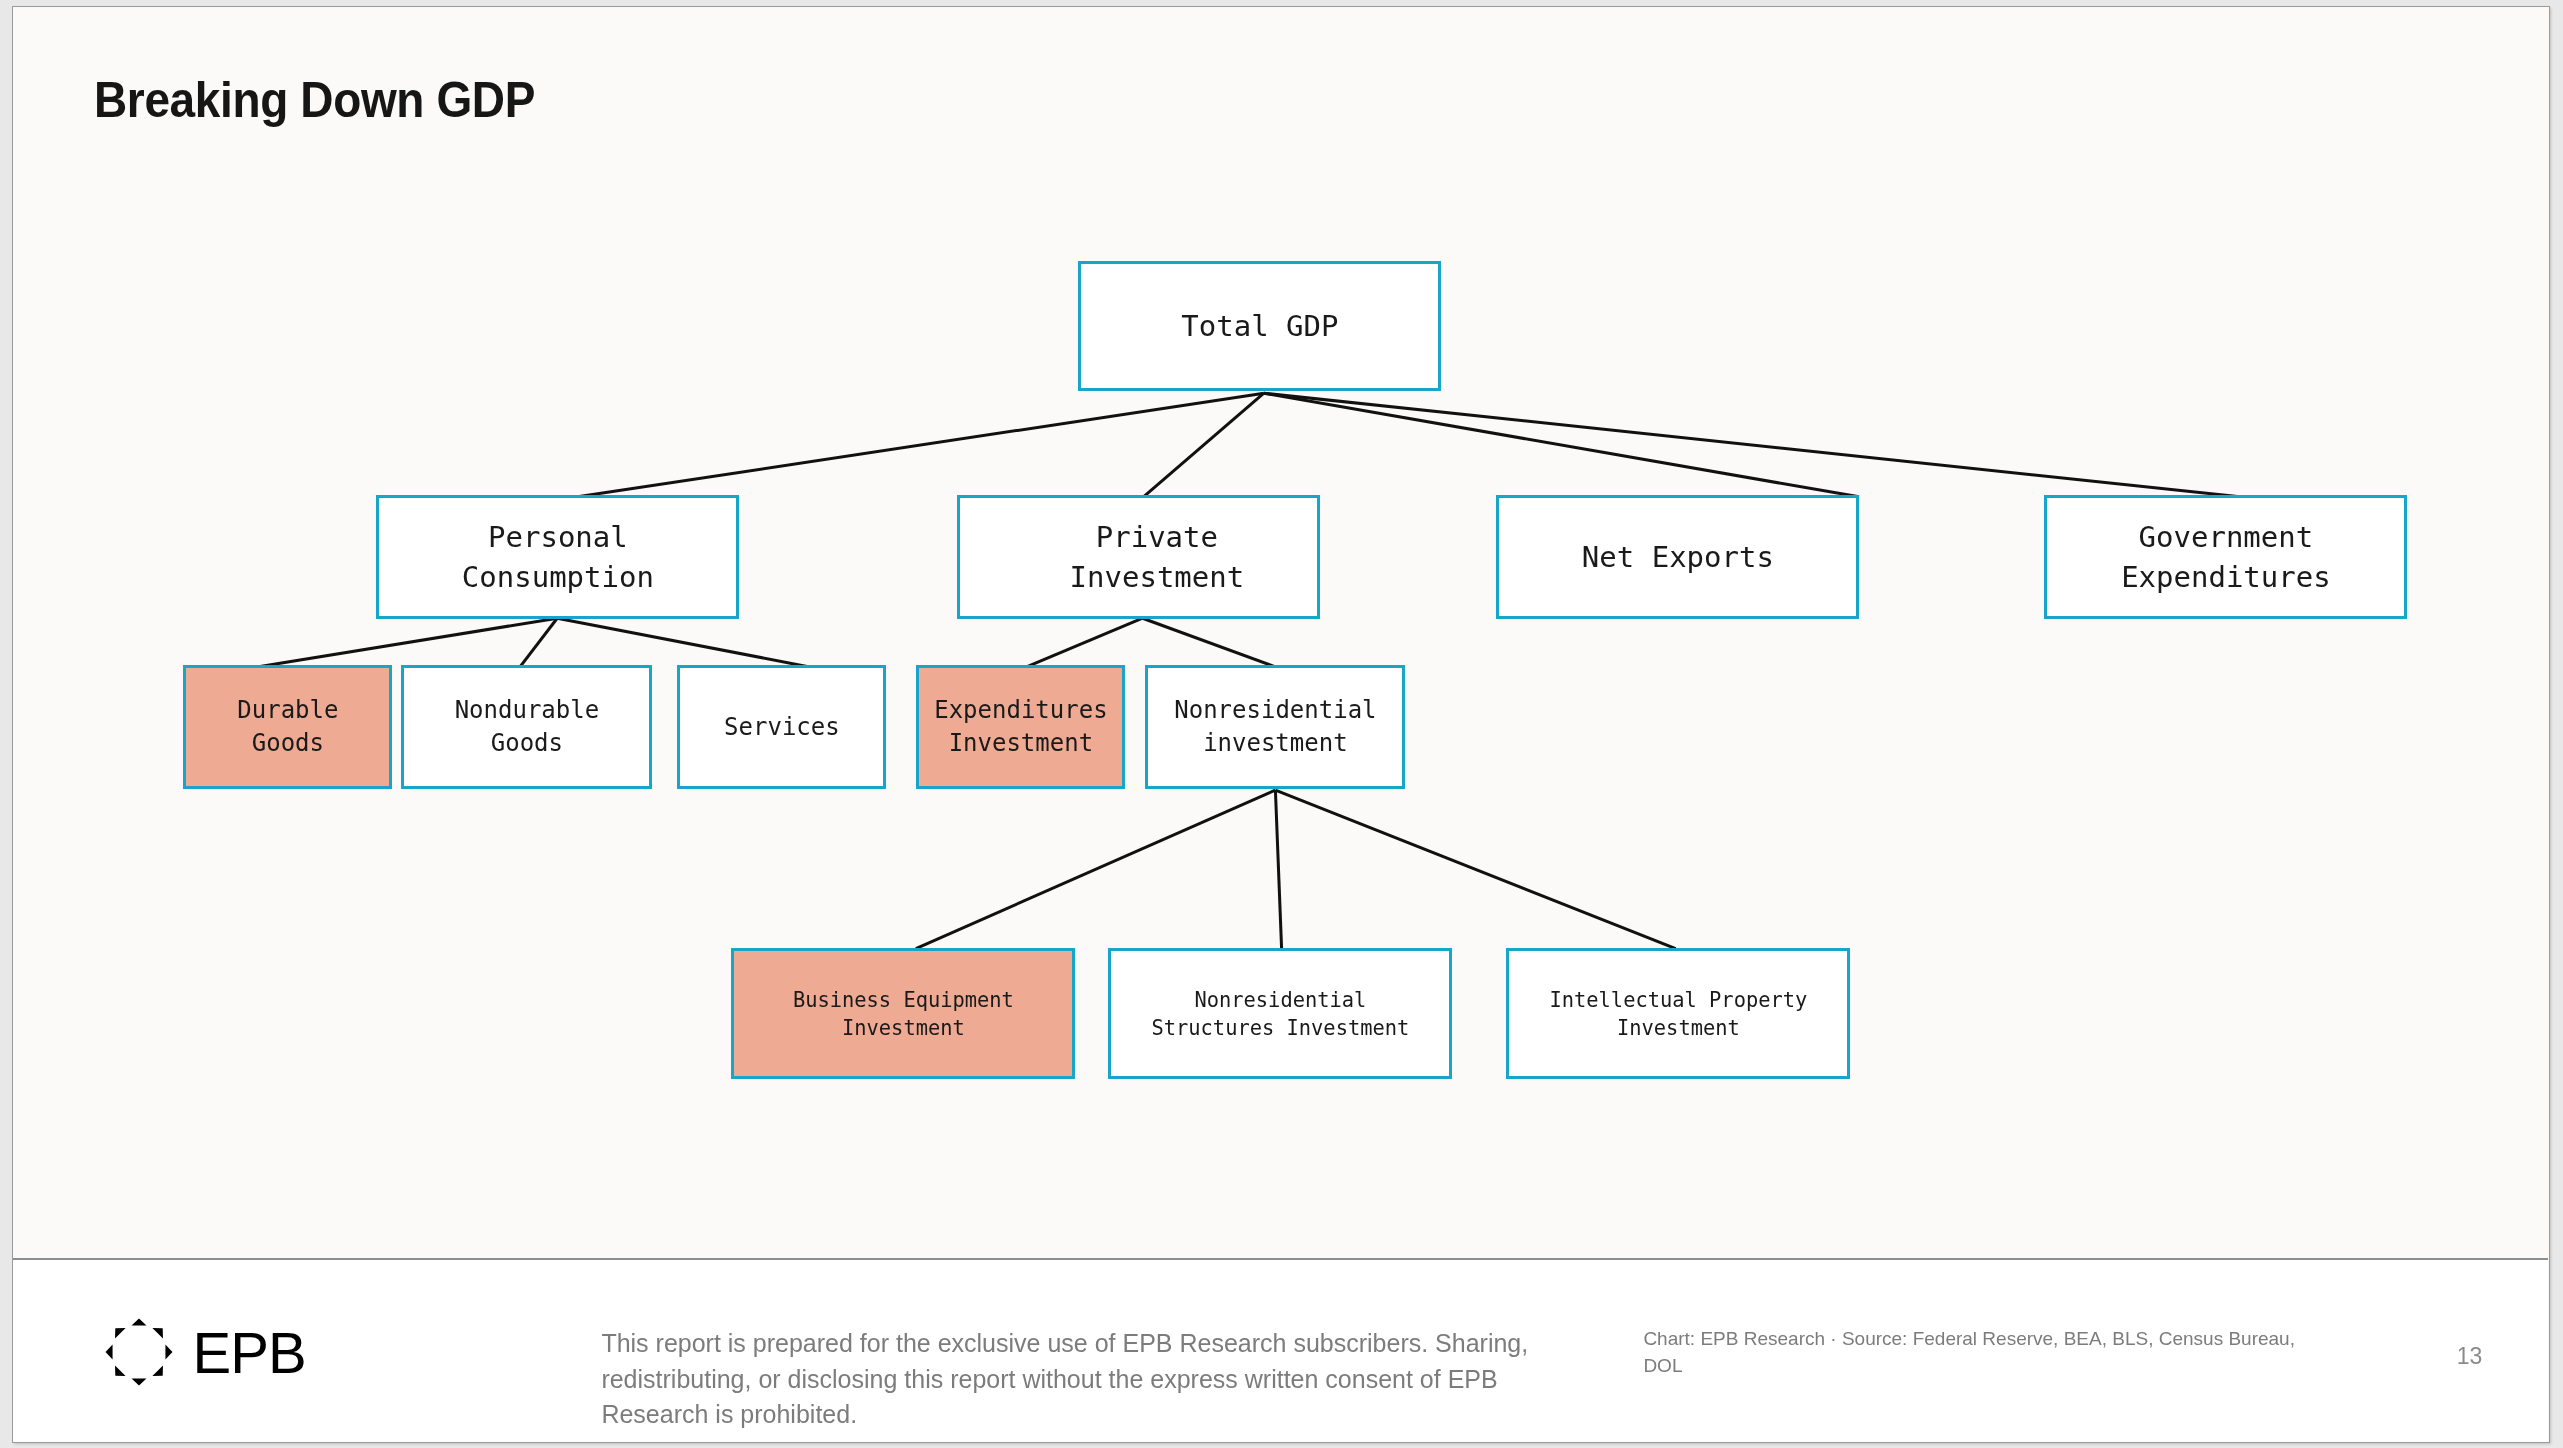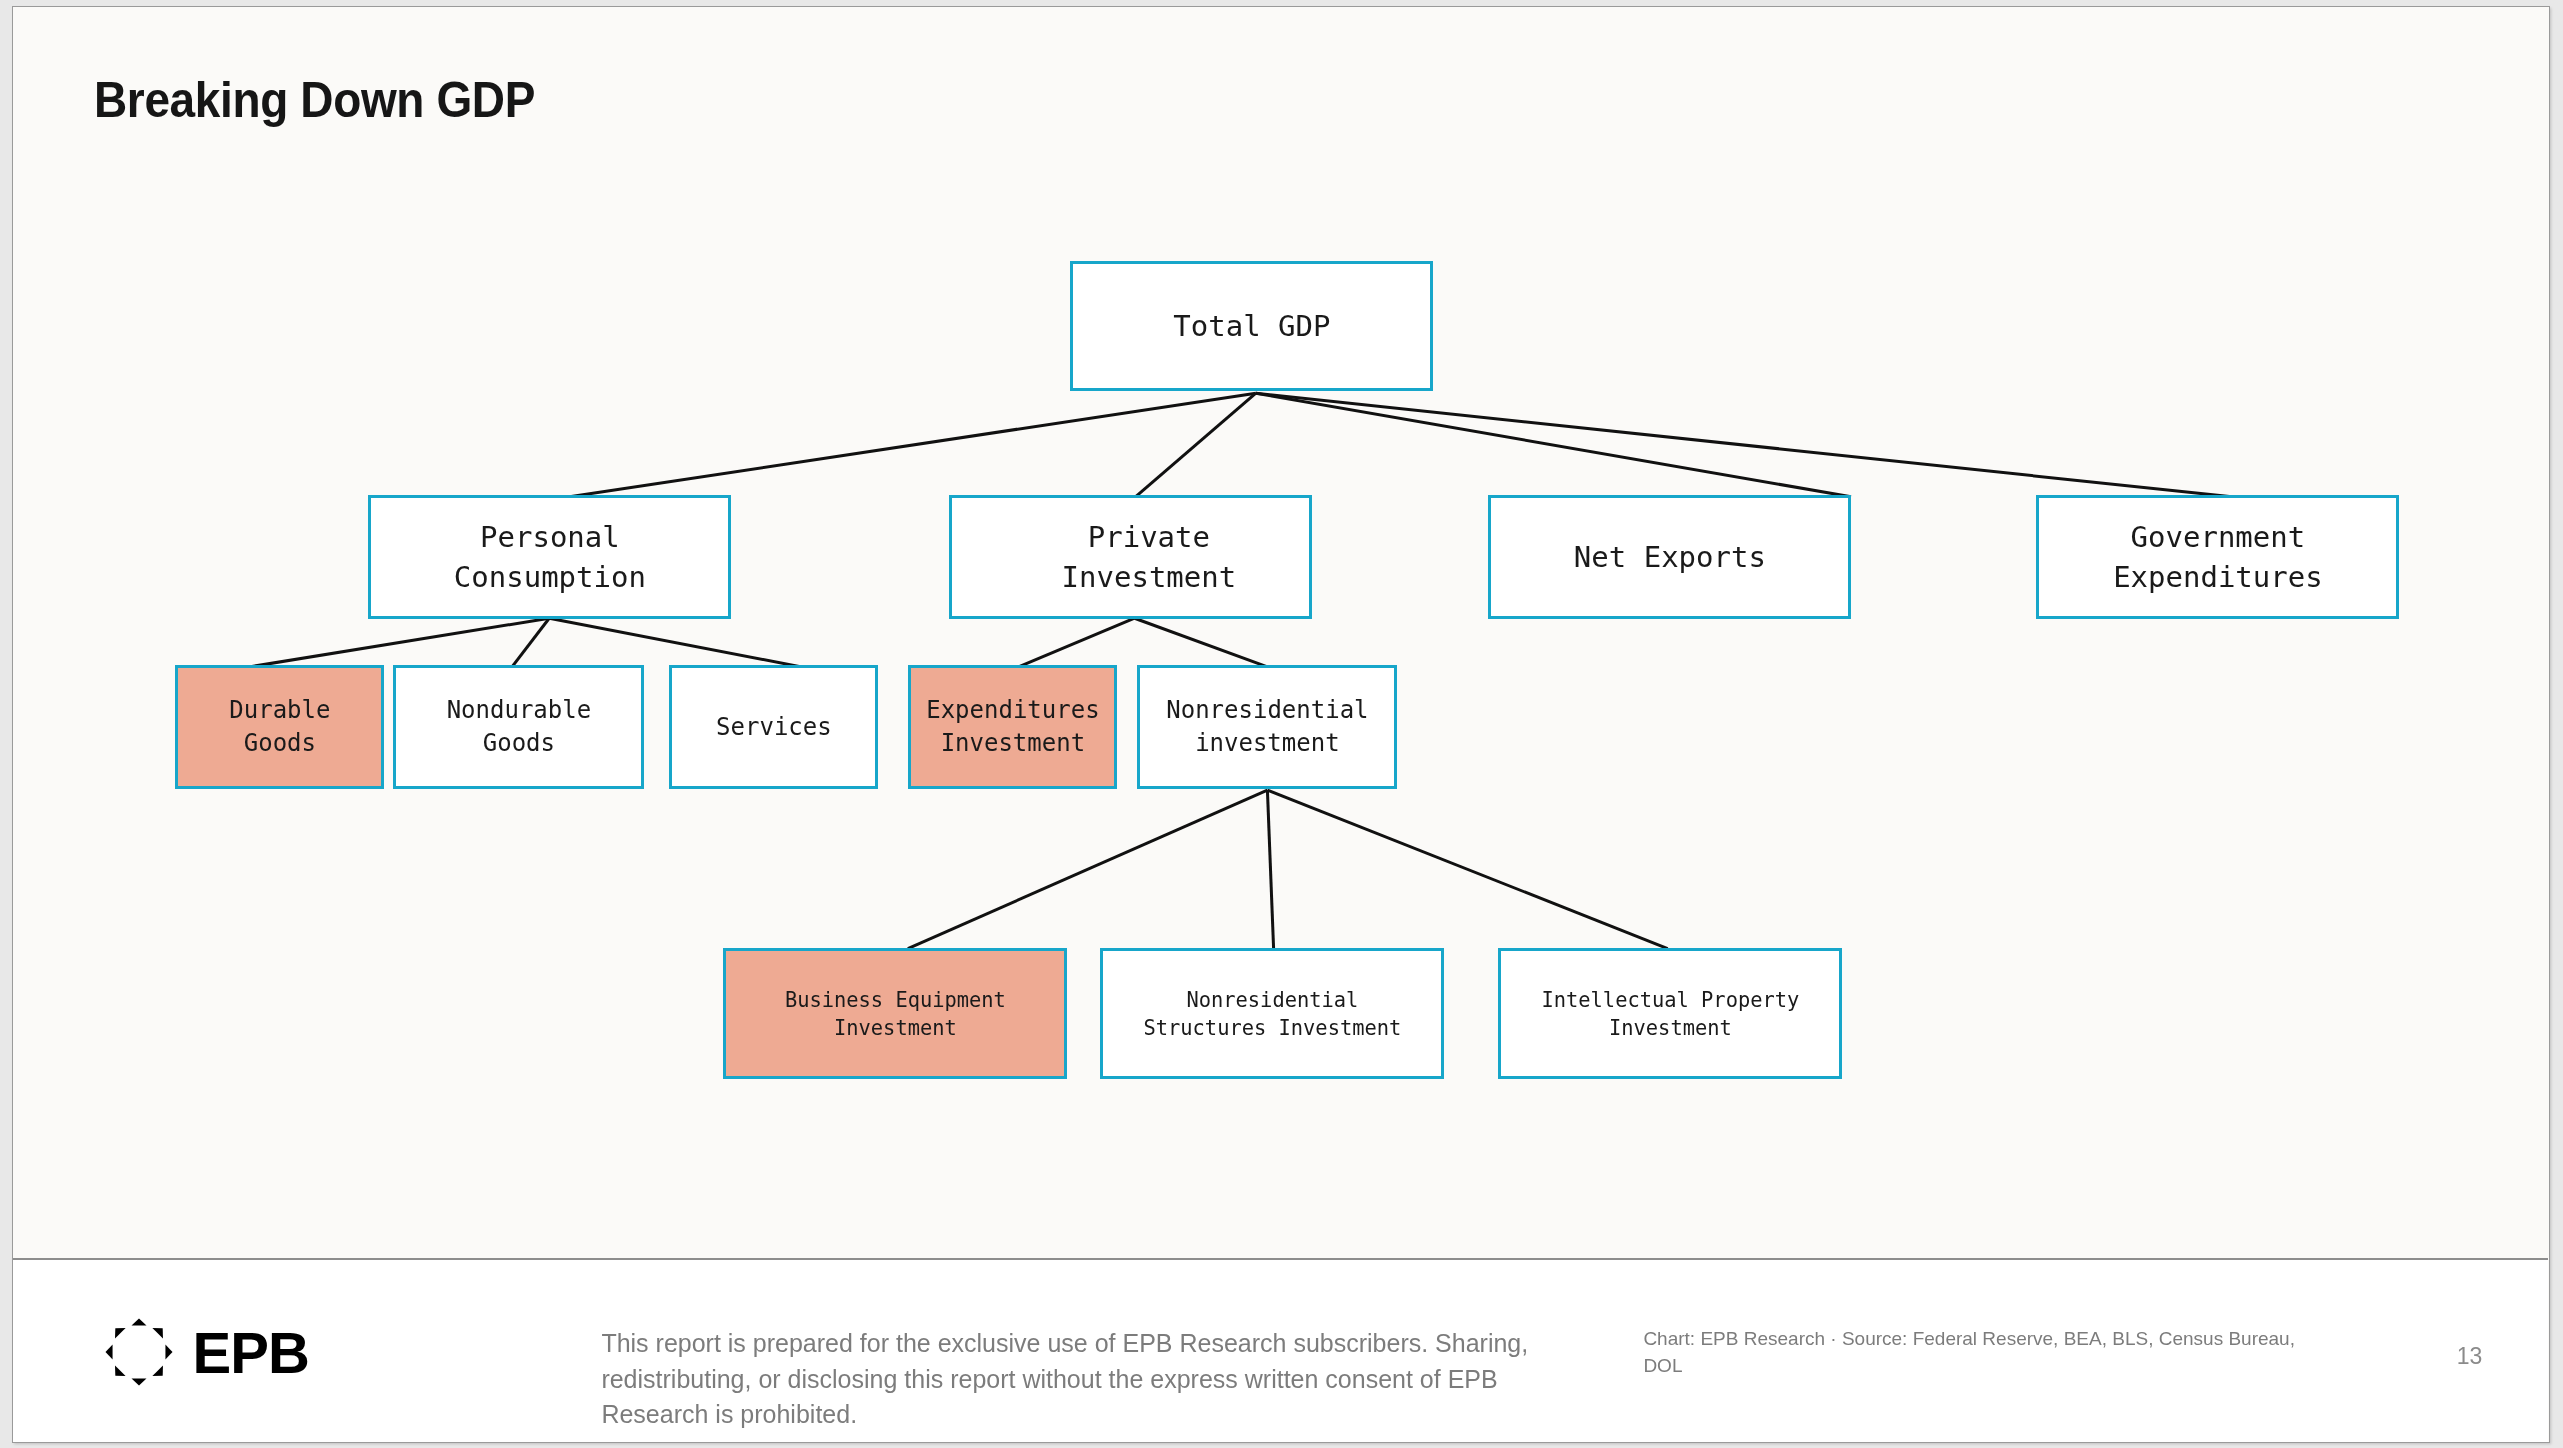--- a/index.html
+++ b/index.html
@@ -38,21 +38,21 @@
     letter-spacing: -0.4px;
     font-family: "Liberation Sans", sans-serif;
     transform: scaleX(0.92);
     transform-origin: left center;
     white-space: nowrap;
   }
 
   
   #diagram {
     position: absolute;
-    left: 4px;
+    left: 12px;
     top: 0;
     width: 2538px;
     height: 1249px;
   }
   #edges {
     position: absolute;
     left: 0; top: 0;
     width: 2538px;
     height: 1249px;
     pointer-events: none;
@@ -99,21 +99,21 @@
     align-items: center;
     gap: 16px;
   }
   #logo-mark {
     width: 74px;
     height: 74px;
     position: relative;
   }
   #logo-text {
     font-size: 58px;
-    font-weight: bold;
+    font-weight: normal;
     letter-spacing: -0.9px;
     color: #000;
     font-family: "Liberation Sans", sans-serif;
   }
   #disclaimer {
     position: absolute;
     left: 588px;
     top: 66px;
     width: 948px;
     font-size: 25px;

